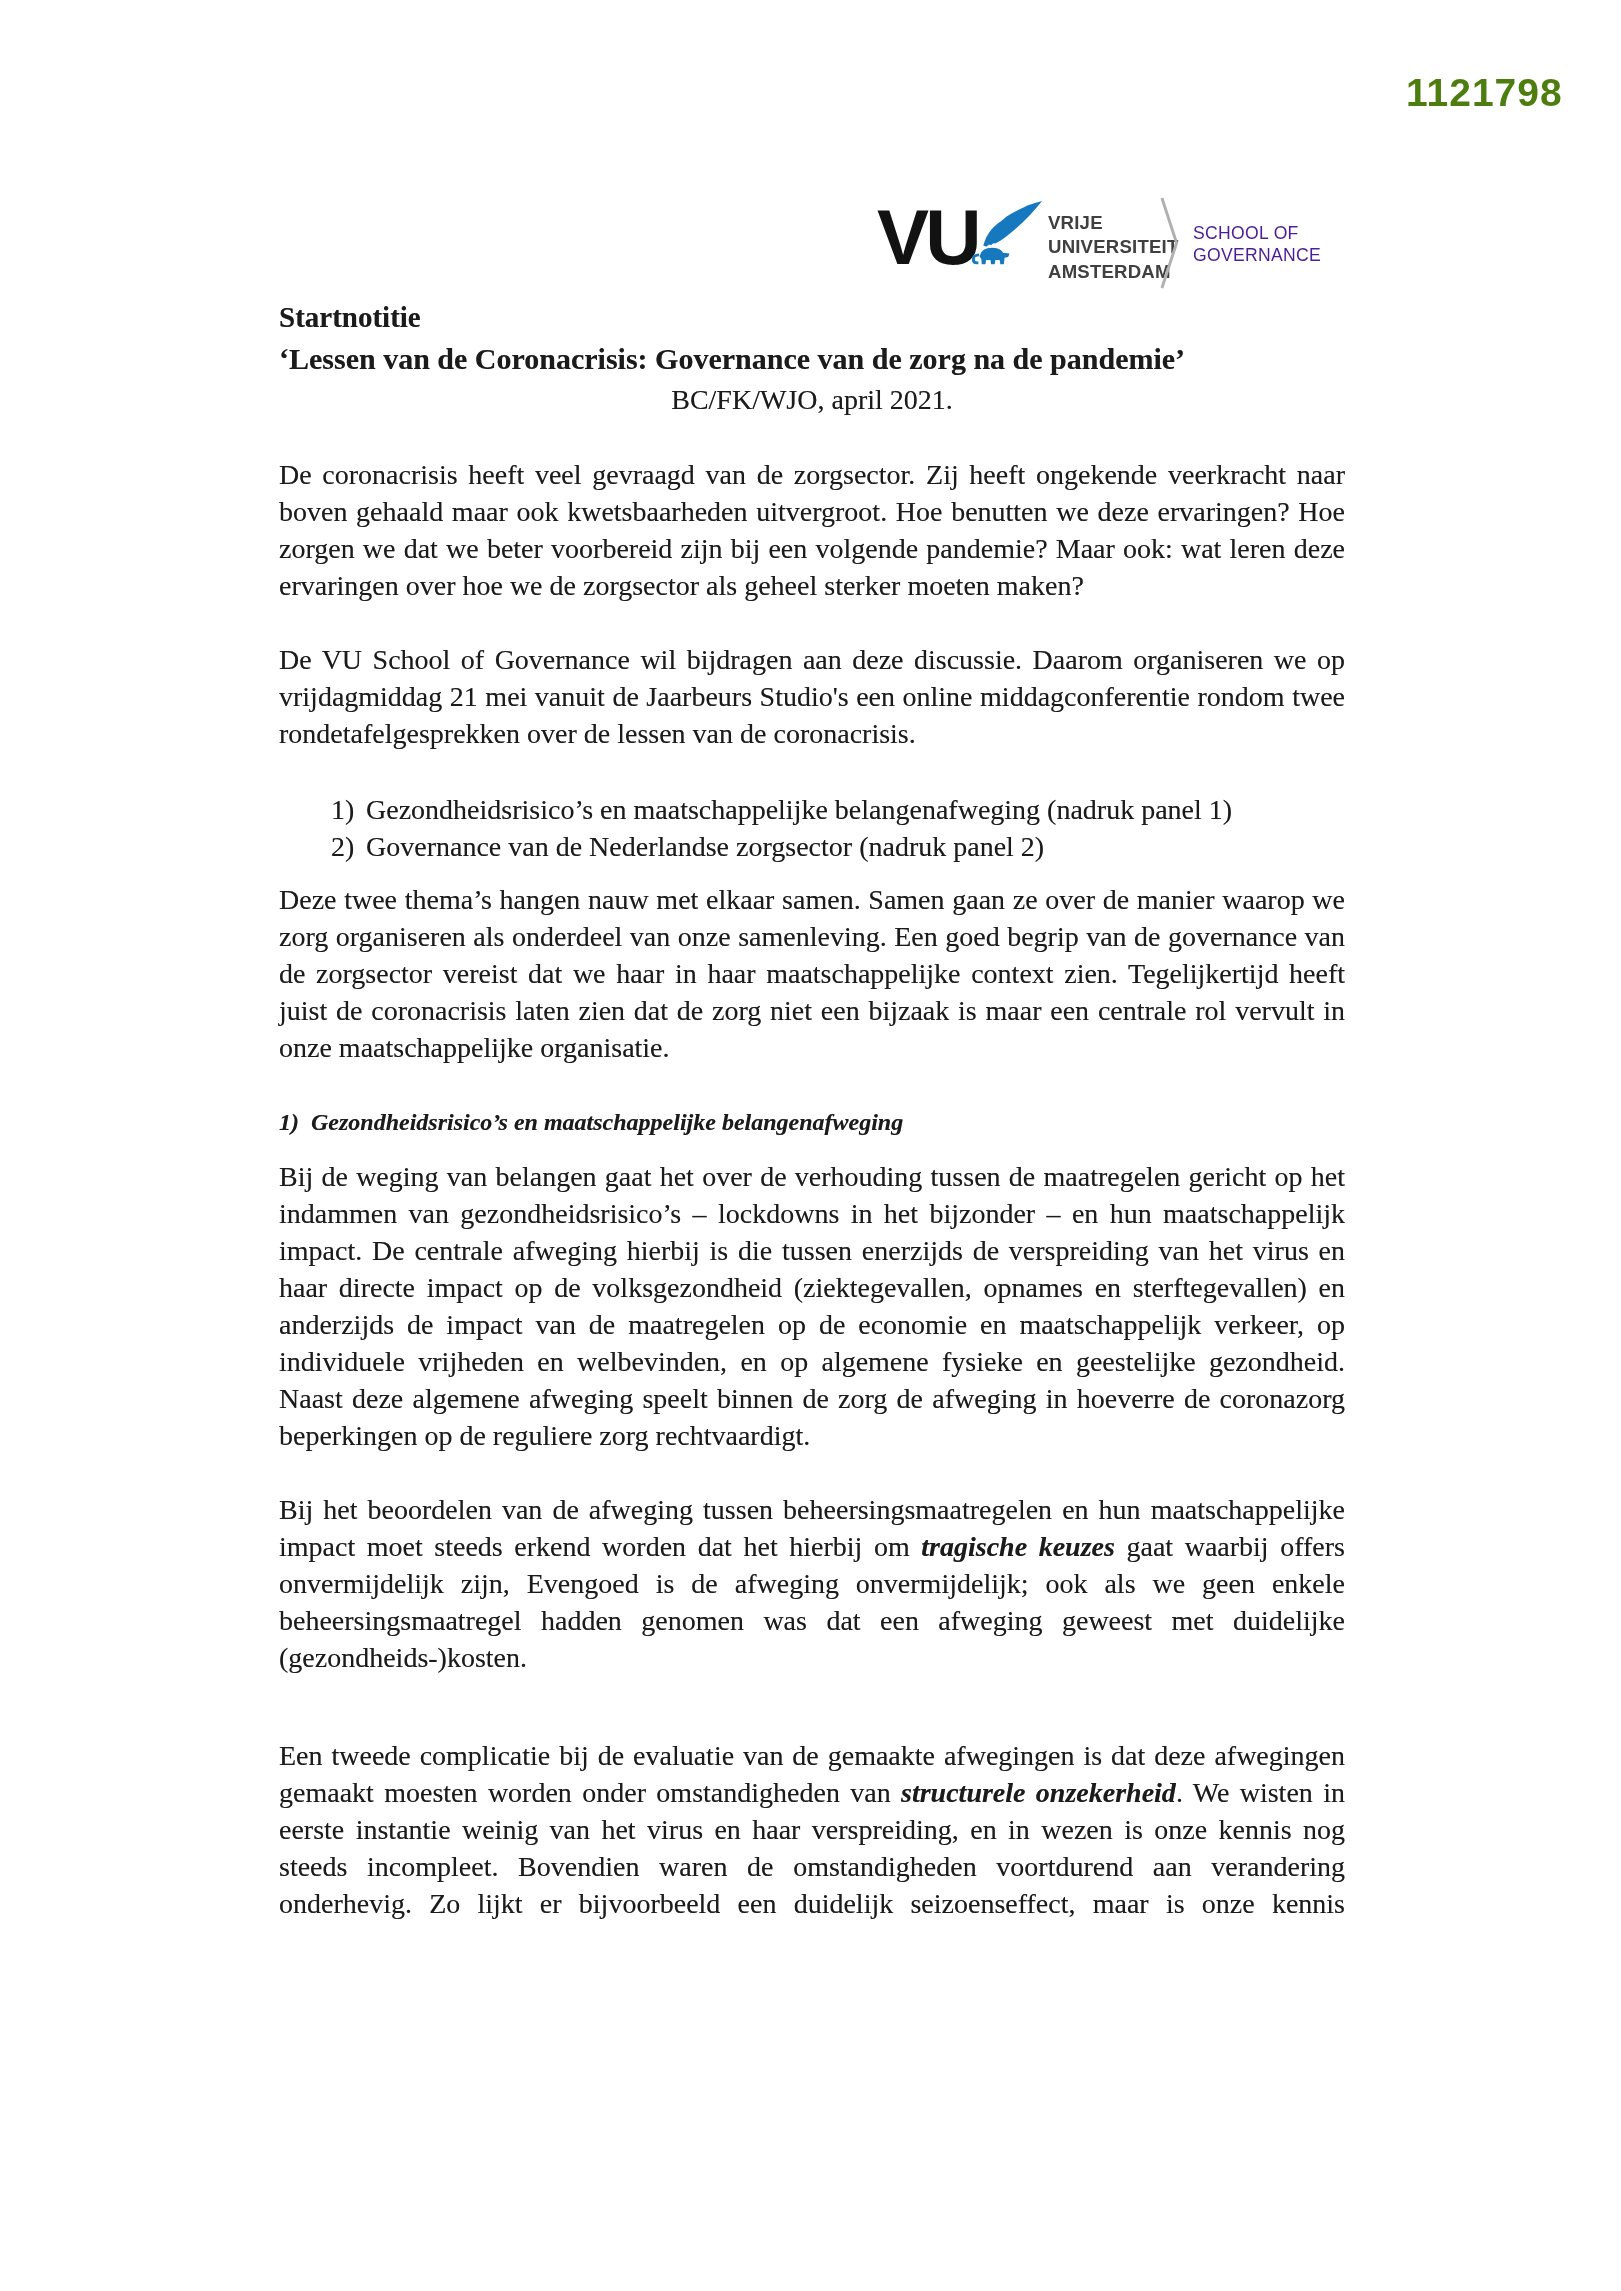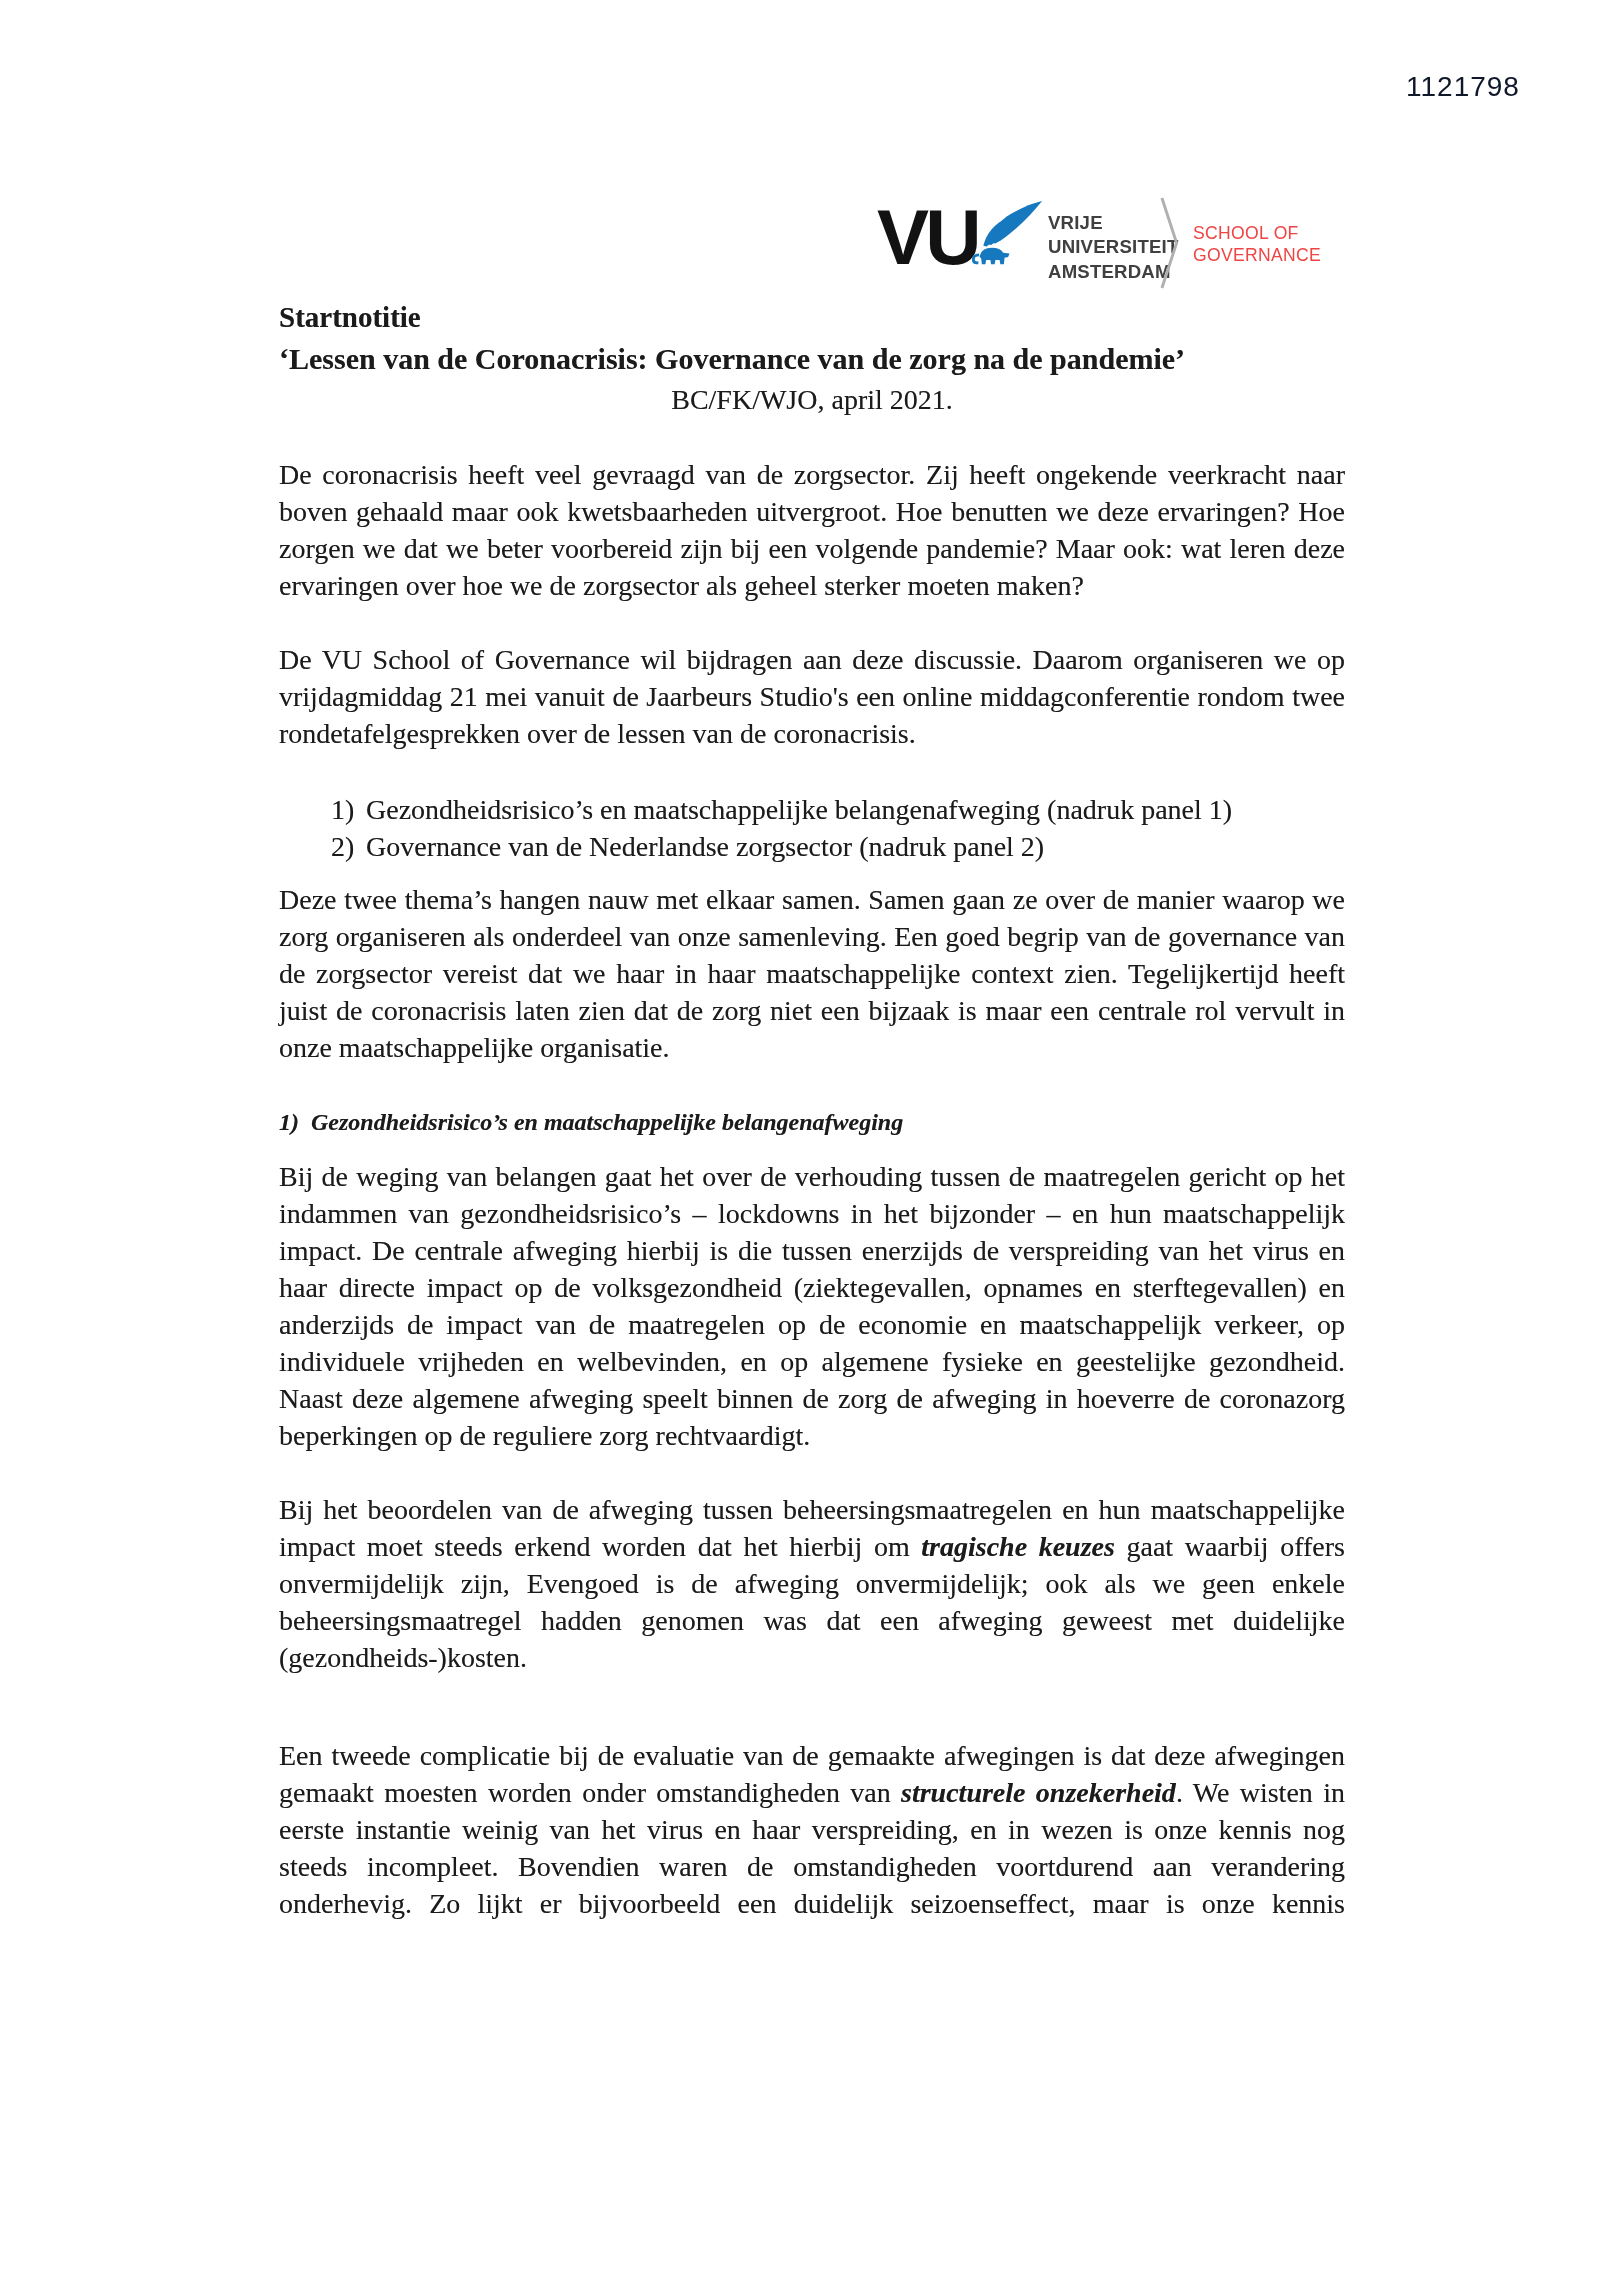--- a/index.html
+++ b/index.html
@@ -2,40 +2,40 @@
 <html><head>
 <meta charset="utf-8">
 <style>
   html, body { margin:0; padding:0; background:#ffffff; }
   .page {
     position:relative; width:1621px; height:2292px; background:#ffffff;
     font-family:"Liberation Serif", serif; color:#1b1b1b; overflow:hidden;
   }
   .doc-number {
     position:absolute; left:1406px; top:71px;
-    font-family:"Liberation Sans", sans-serif; font-size:28px; letter-spacing:1px; color:#0f172a;
+    font-family:"Liberation Sans", sans-serif; font-size:39px; letter-spacing:1px; color:#4d7c0f;font-weight:bold;
   }
   
   .logo { position:absolute; left:877px; top:194px; width:431px; height:108px; }
   .vu-wordmark {
     position:absolute; left:0; top:3.9px;
     font-family:"Liberation Sans", sans-serif; font-weight:bold; font-size:78px;
     line-height:1; letter-spacing:-3.9px; color:#121212;
   }
   .griffin { position:absolute; left:90px; top:0; }
   .univ-name {
     position:absolute; left:171px; top:16.7px;
     font-family:"Liberation Sans", sans-serif; font-weight:bold;
     font-size:18.6px; line-height:24.5px; color:#404040; letter-spacing:0.2px;
   }
   .chevron { position:absolute; left:281px; top:2px; }
   .school-name {
     position:absolute; left:316px; top:29px;
     font-family:"Liberation Sans", sans-serif; font-size:17.6px; line-height:21.6px;
-    color:#ef4444; letter-spacing:0.3px;
+    color:#4c1d95; letter-spacing:0.3px;
   }
   
   .content {
     position:absolute; left:279px; top:298px; width:1066px;
     font-size:28px; line-height:37px;
     text-shadow:0 0 0.6px rgba(25,25,25,0.45);
   }
   .kicker   { font-weight:bold; font-size:29px; line-height:39px; }
   .title    { font-weight:bold; font-size:30px; line-height:43px; }
   .dateline { font-size:28px; line-height:39px;text-align:center; }

